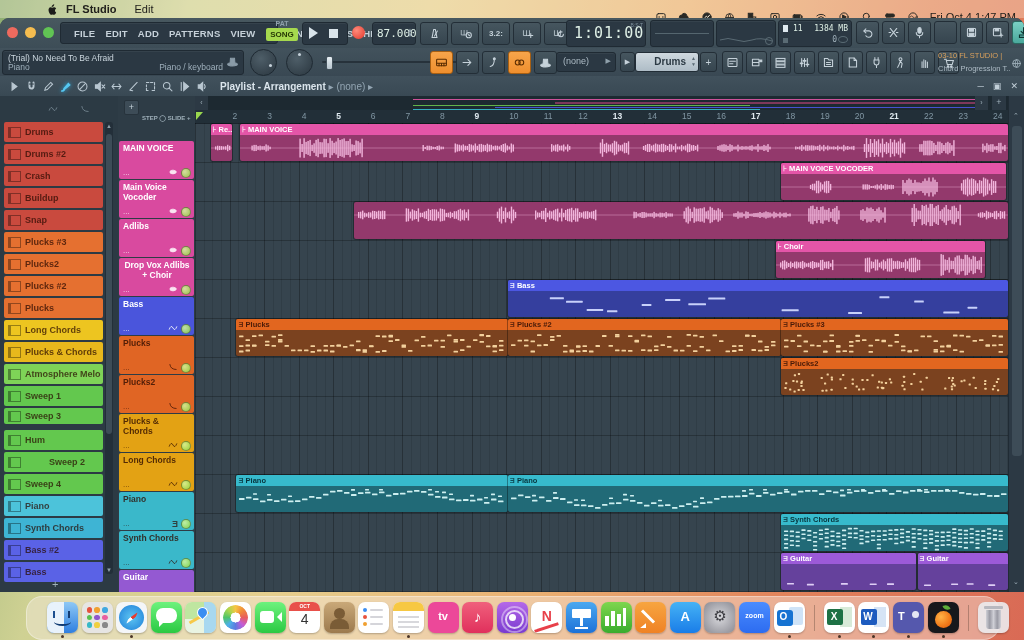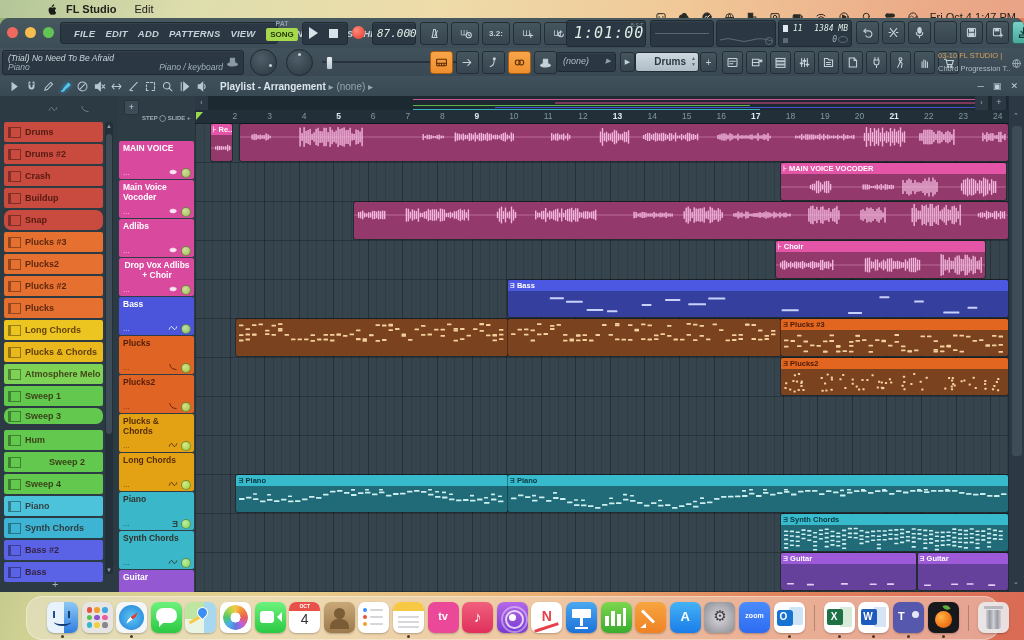--- a/index.html
+++ b/index.html
@@ -12,21 +12,21 @@
            display:flex;align-items:center;color:#21201c;font-size:11px;}
   #menubar .appname{font-weight:bold;margin-left:14px;}
   #menubar .menuitem{margin-left:18px;}
   #mb-right{position:absolute;right:8px;top:0;height:34px;display:flex;align-items:center;gap:11px;color:#2a2a26;}
   #mb-right svg{display:block;}
   #clock{font-size:11px;color:#21201c;white-space:nowrap;}
   
   #flwin{left:0;top:18px;width:1024px;height:574px;background:#36454e;border-radius:9px 9px 0 0;overflow:hidden;}
   .tb1{left:0;top:0;width:1024px;height:30px;background:linear-gradient(#48585f,#3d4d57);border-bottom:1px solid #27333c;}
   .tb2{left:0;top:30px;width:1024px;height:28px;background:linear-gradient(#42525c,#394853);border-bottom:1px solid #222d36;}
-  .panel{background:#2b3843;border:1px solid #1f2a33;border-radius:3px;box-shadow:inset 0 1px 0 rgba(255,255,255,0.05);font-style:italic;}
+  .panel{background:#2b3843;border:1px solid #1f2a33;border-radius:3px;box-shadow:inset 0 1px 0 rgba(255,255,255,0.05);}
   .tlight{width:11px;height:11px;border-radius:50%;top:9px;}
   .menu-strip{display:flex;align-items:center;gap:0;padding:0 8px;color:#c6d1d9;font-size:9.5px;font-weight:bold;letter-spacing:.2px;}
   .menu-strip span{padding:0 5px;}
   .btn{background:linear-gradient(#46565f,#36454f);border:1px solid #232e37;border-radius:3px;
        display:flex;align-items:center;justify-content:center;color:#c6d2da;}
   .btn.active-orange{background:linear-gradient(#f7a54b,#ef8f2e);color:#5a2c00;border-color:#a85f12;}
   .btn.active-teal{background:linear-gradient(#7ad0c4,#4aa99c);color:#0c3530;border-color:#2a6a60;}
   .lcd{font-family:"DejaVu Sans Mono",monospace;color:#dff0e6;}
   .songtag{background:#a6d94e;color:#273a06;font-weight:bold;border-radius:2px;font-size:8px;
            display:flex;align-items:center;justify-content:center;}
@@ -509,21 +509,21 @@
           <span>Drums #2</span>
         </div>
         <div class="pickrow abs" style="top: 70px; height: 20px; background: rgb(201, 74, 62);">
           <span class="pg"></span>
           <span>Crash</span>
         </div>
         <div class="pickrow abs" style="top: 92px; height: 20px; background: rgb(201, 74, 62);">
           <span class="pg"></span>
           <span>Buildup</span>
         </div>
-        <div class="pickrow abs" style="top: 114px; height: 20px; background: rgb(201, 74, 62); border-radius: 7px;">
+        <div class="pickrow abs" style="top: 114px; height: 20px; background: rgb(201, 74, 62);">
           <span class="pg"></span>
           <span>Snap</span>
         </div>
         <div class="pickrow abs" style="top: 136px; height: 20px; background: rgb(229, 112, 48);">
           <span class="pg"></span>
           <span>Plucks #3</span>
         </div>
         <div class="pickrow abs" style="top: 158px; height: 20px; background: rgb(229, 112, 48);">
           <span class="pg"></span>
           <span>Plucks2</span>
@@ -545,21 +545,21 @@
           <span>Plucks &amp; Chords</span>
         </div>
         <div class="pickrow abs" style="top: 268px; height: 20px; background: rgb(126, 211, 87);">
           <span class="pg"></span>
           <span>Atmosphere Melo</span>
         </div>
         <div class="pickrow abs" style="top: 290px; height: 20px; background: rgb(99, 200, 78);">
           <span class="pg"></span>
           <span>Sweep 1</span>
         </div>
-        <div class="pickrow abs" style="top: 312px; height: 16px; background: rgb(99, 200, 78); border-radius: 7px;">
+        <div class="pickrow abs" style="top: 312px; height: 16px; background: rgb(99, 200, 78);">
           <span class="pg"></span>
           <span>Sweep 3</span>
         </div>
         <div class="pickrow abs" style="top: 334px; height: 20px; background: rgb(99, 200, 78);">
           <span class="pg"></span>
           <span>Hum</span>
         </div>
         <div class="pickrow abs" style="top: 356px; height: 20px; background: rgb(99, 200, 78); gap: 24px;">
           <span class="pg"></span>
           <span>Sweep 2</span>
@@ -892,20 +892,21 @@
                 <rect x="10.0" y="11.1" width="1.4" height="3.8"></rect>
                 <rect x="12.0" y="11.4" width="1.4" height="3.2"></rect>
                 <rect x="14.0" y="11.2" width="1.4" height="3.6"></rect>
                 <rect x="16.0" y="9.8" width="1.4" height="6.4"></rect>
                 <rect x="18.0" y="10.8" width="1.4" height="4.3"></rect>
               </g>
             </svg>
           </div>
         </div>
         <div class="clip" style="left: 44.941px; top: 1px; width: 768.145px; height: 37px; background: rgb(147, 57, 108);">
+          <div class="chead" style="background:#e455a8;color:#ffffff;"><span style="opacity:.8;">⊦</span> MAIN VOICE</div>
           <div class="cbody">
             <svg width="768.1454" height="26" style="display:block">
               <line x1="0" y1="13" x2="768.1454" y2="13" stroke="#f7bce2" stroke-width="0.7" opacity="0.55"></line>
               <g fill="#f7bce2" opacity="0.95">
                 <rect x="11.4" y="10.6" width="1.4" height="4.8"></rect>
                 <rect x="13.4" y="9.9" width="1.4" height="6.2"></rect>
                 <rect x="15.4" y="9.9" width="1.4" height="6.1"></rect>
                 <rect x="17.4" y="11.1" width="1.4" height="3.8"></rect>
                 <rect x="19.4" y="10.6" width="1.4" height="4.8"></rect>
                 <rect x="21.4" y="11.2" width="1.4" height="3.6"></rect>
@@ -1560,20 +1561,21 @@
                 <rect x="340.1" y="20.9" width="13.9" height="2" rx="0.5"></rect>
                 <rect x="371.4" y="5.3" width="10.0" height="2" rx="0.5"></rect>
                 <rect x="406.2" y="9.6" width="9.6" height="2" rx="0.5"></rect>
                 <rect x="435.3" y="20.4" width="16.1" height="2" rx="0.5"></rect>
                 <rect x="459.6" y="15.7" width="9.6" height="2" rx="0.5"></rect>
               </g>
             </svg>
           </div>
         </div>
         <div class="clip" style="left: 41.484px; top: 196px; width: 271.375px; height: 37px; background: rgb(123, 66, 31);">
+          <div class="chead" style="background:#e2661f;color:#481a08;"><span style="opacity:.8;">Ǝ</span> Plucks</div>
           <div class="cbody">
             <svg width="271.3745" height="26" style="display:block">
               <g fill="#fad9a4" opacity="0.95">
                 <rect x="3.0" y="15.3" width="4.5" height="1.8" rx="0.5"></rect>
                 <rect x="3.0" y="5.4" width="4.5" height="1.8" rx="0.5"></rect>
                 <rect x="3.0" y="20.6" width="4.5" height="1.8" rx="0.5"></rect>
                 <rect x="9.5" y="14.6" width="4.5" height="1.8" rx="0.5"></rect>
                 <rect x="9.5" y="9.3" width="4.5" height="1.8" rx="0.5"></rect>
                 <rect x="9.5" y="19.6" width="4.5" height="1.8" rx="0.5"></rect>
                 <rect x="16.0" y="5.2" width="4.5" height="1.8" rx="0.5"></rect>
@@ -1644,20 +1646,21 @@
                 <rect x="256.5" y="20.4" width="4.5" height="1.8" rx="0.5"></rect>
                 <rect x="256.5" y="15.8" width="4.5" height="1.8" rx="0.5"></rect>
                 <rect x="263.0" y="14.7" width="4.5" height="1.8" rx="0.5"></rect>
                 <rect x="263.0" y="9.9" width="4.5" height="1.8" rx="0.5"></rect>
                 <rect x="263.0" y="19.2" width="4.5" height="1.8" rx="0.5"></rect>
               </g>
             </svg>
           </div>
         </div>
         <div class="clip" style="left: 312.859px; top: 196px; width: 273.103px; height: 37px; background: rgb(123, 66, 31);">
+          <div class="chead" style="background:#e2661f;color:#481a08;"><span style="opacity:.8;">Ǝ</span> Plucks #2</div>
           <div class="cbody">
             <svg width="273.10299999999995" height="26" style="display:block">
               <g fill="#fad9a4" opacity="0.95">
                 <rect x="3.0" y="14.3" width="4.5" height="1.8" rx="0.5"></rect>
                 <rect x="9.5" y="9.7" width="4.5" height="1.8" rx="0.5"></rect>
                 <rect x="16.0" y="9.5" width="4.5" height="1.8" rx="0.5"></rect>
                 <rect x="16.0" y="14.8" width="4.5" height="1.8" rx="0.5"></rect>
                 <rect x="22.5" y="10.4" width="4.5" height="1.8" rx="0.5"></rect>
                 <rect x="22.5" y="20.6" width="4.5" height="1.8" rx="0.5"></rect>
                 <rect x="29.0" y="4.3" width="4.5" height="1.8" rx="0.5"></rect>

